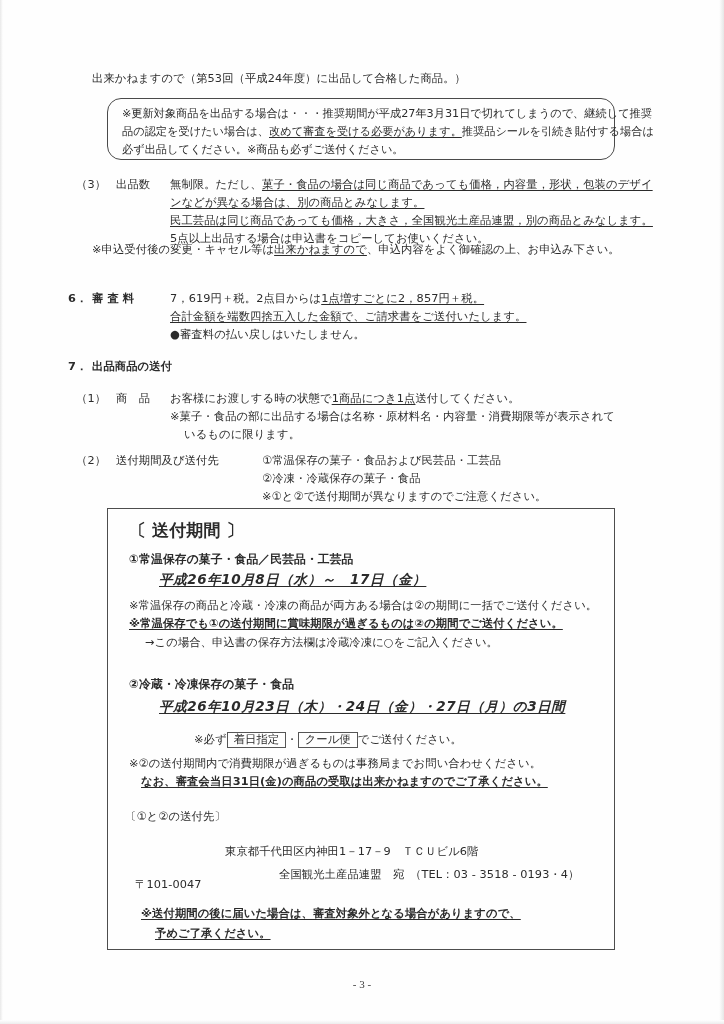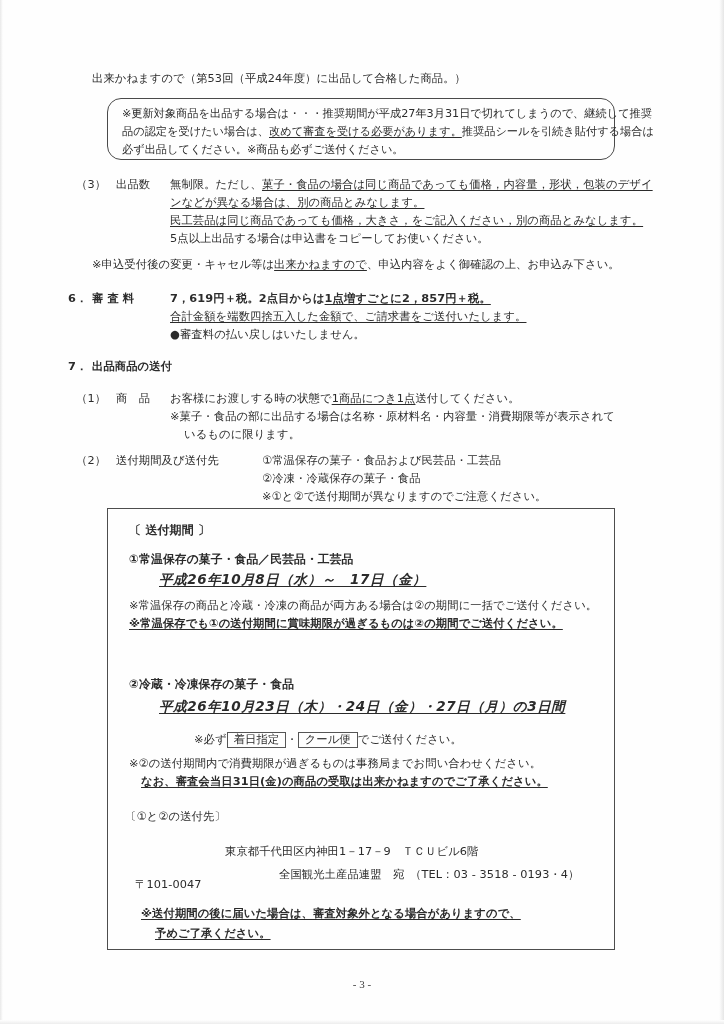--- a/index.html
+++ b/index.html
@@ -120,30 +120,30 @@
     <span>品の認定を受けたい場合は、</span><span class="u">改めて審査を受ける必要があります。</span><span>推奨品シールを引続き貼付する場合は</span>
   </div>
   <div class="note-line" style="left:122px; top:141px;">必ず出品してください。※商品も必ずご送付ください。</div>
 
   <div class="txt jp" style="left:76px; top:176px;">（3）</div>
   <div class="txt jp" style="left:116px; top:176px;">出品数</div>
   <div class="txt jp" style="left:170px; top:176px;">
     <span>無制限。ただし、</span><span class="u">菓子・食品の場合は同じ商品であっても価格，内容量，形状，包装のデザイ</span>
   </div>
   <div class="txt jp u" style="left:170px; top:194px;">ンなどが異なる場合は、別の商品とみなします。</div>
-  <div class="txt jp u" style="left:170px; top:212px;">民工芸品は同じ商品であっても価格，大きさ，をご記入ください，別の商品とみなします。</div>
+  <div class="txt jp u" style="left:170px; top:212px;">民工芸品は同じ商品であっても価格，大きさ，全国観光土産品連盟，別の商品とみなします。</div>
   <div class="txt jp" style="left:170px; top:230px;">5点以上出品する場合は申込書をコピーしてお使いください。</div>
 
-  <div class="txt jp" style="left:92px; top:256px;">
+  <div class="txt jp" style="left:92px; top:241px;">
     <span>※申込受付後の変更・キャセル等は</span><span class="u">出来かねますので</span><span>、申込内容をよく御確認の上、お申込み下さい。</span>
   </div>
 
   <div class="txt jp b" style="left:68px; top:290px;">6．</div>
   <div class="txt jp b" style="left:92px; top:290px;">審 査 料</div>
-  <div class="txt jp" style="left:170px; top:290px;font-weight:bold;">
+  <div class="txt jp" style="left:170px; top:290px;">
     <span>7，619円＋税。2点目からは</span><span class="u">1点増すごとに2，857円＋税。</span>
   </div>
   <div class="txt jp u" style="left:170px; top:308px;">合計金額を端数四捨五入した金額で、ご請求書をご送付いたします。</div>
   <div class="txt jp" style="left:170px; top:326px;">●審査料の払い戻しはいたしません。</div>
 
   <div class="txt jp b" style="left:68px; top:358px;">7．</div>
   <div class="txt jp b" style="left:92px; top:358px;">出品商品の送付</div>
 
   <div class="txt jp" style="left:76px; top:390px;">（1）</div>
   <div class="txt jp" style="left:116px; top:390px;">商　品</div>
@@ -154,26 +154,27 @@
   <div class="txt jp" style="left:184px; top:426px;">いるものに限ります。</div>
 
   <div class="txt jp" style="left:76px; top:452px;">（2）</div>
   <div class="txt jp" style="left:116px; top:452px;">送付期間及び送付先</div>
   <div class="txt jp" style="left:262px; top:452px;">①常温保存の菓子・食品および民芸品・工芸品</div>
   <div class="txt jp" style="left:262px; top:470px;">②冷凍・冷蔵保存の菓子・食品</div>
   <div class="txt jp" style="left:262px; top:488px;">※①と②で送付期間が異なりますのでご注意ください。</div>
 
   <div class="ship-box"></div>
 
-  <div class="txt jp b" style="left:129px; top:522px; font-size:12px;">〔 送付期間 〕</div>
+  <div class="txt jp b" style="left:129px; top:522px; font-size:17px;">〔 送付期間 〕</div>
 
   <div class="txt jp b" style="left:129px; top:551px; font-size:11.8px;">①常温保存の菓子・食品／民芸品・工芸品</div>
   <div class="txt jp b slant u" style="left:159px; top:571px; font-size:13.5px;">平成26年10月8日（水）～　17日（金）</div>
   <div class="txt jp" style="left:129px; top:597px;">※常温保存の商品と冷蔵・冷凍の商品が両方ある場合は②の期間に一括でご送付ください。</div>
   <div class="txt jp b u" style="left:129px; top:615px;">※常温保存でも①の送付期間に賞味期限が過ぎるものは②の期間でご送付ください。</div>
+  <div class="txt jp" style="left:145px; top:634px;">→この場合、申込書の保存方法欄は冷蔵冷凍に○をご記入ください。</div>
 
   <div class="txt jp b" style="left:129px; top:676px; font-size:11.8px;">②冷蔵・冷凍保存の菓子・食品</div>
   <div class="txt jp b slant u" style="left:159px; top:698px; font-size:13.5px;">平成26年10月23日（木）・24日（金）・27日（月）の3日間</div>
 
   <div class="txt jp" style="left:194px; top:731px;">
     <span>※必ず</span><span class="inline-box">着日指定</span><span>・</span><span class="inline-box">クール便</span><span>でご送付ください。</span>
   </div>
 
   <div class="txt jp" style="left:129px; top:755px;">※②の送付期間内で消費期限が過ぎるものは事務局までお問い合わせください。</div>
   <div class="txt jp b u" style="left:141px; top:773px;">なお、審査会当日31日(金)の商品の受取は出来かねますのでご了承ください。</div>

